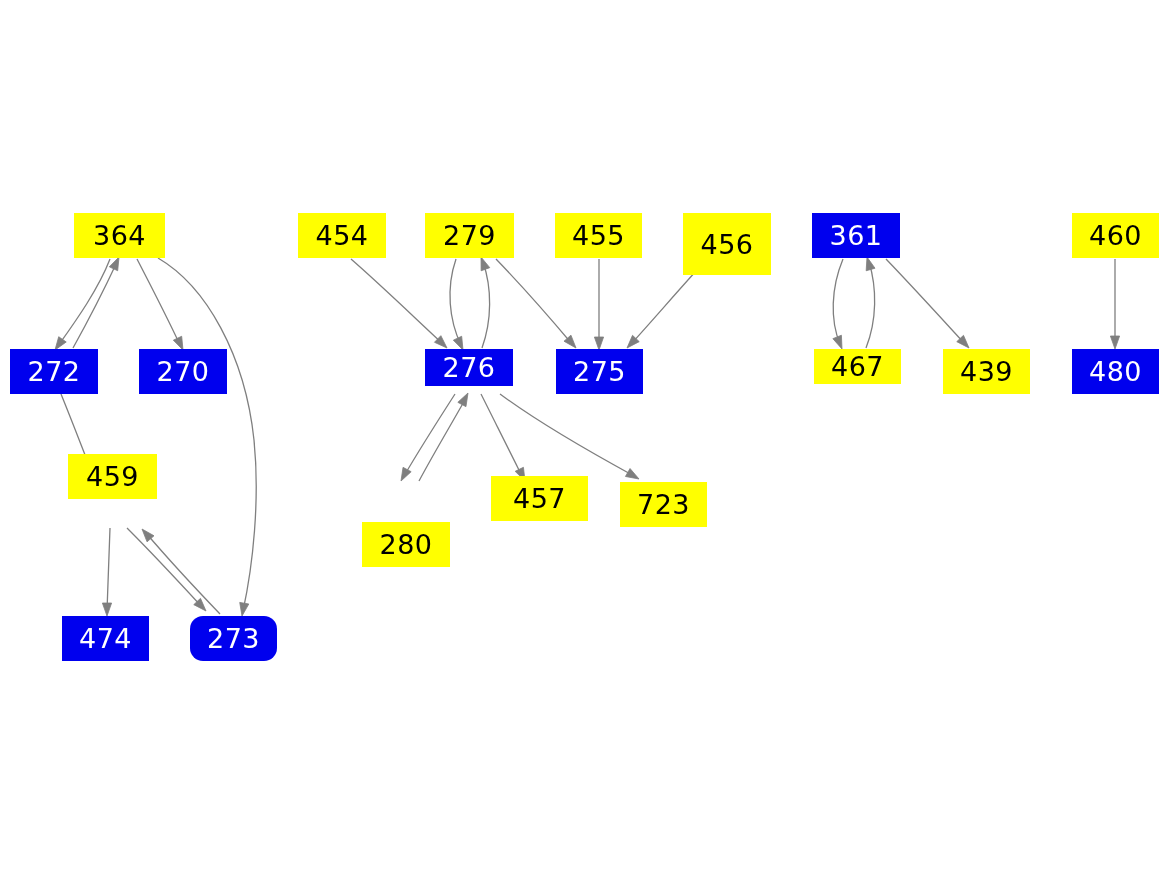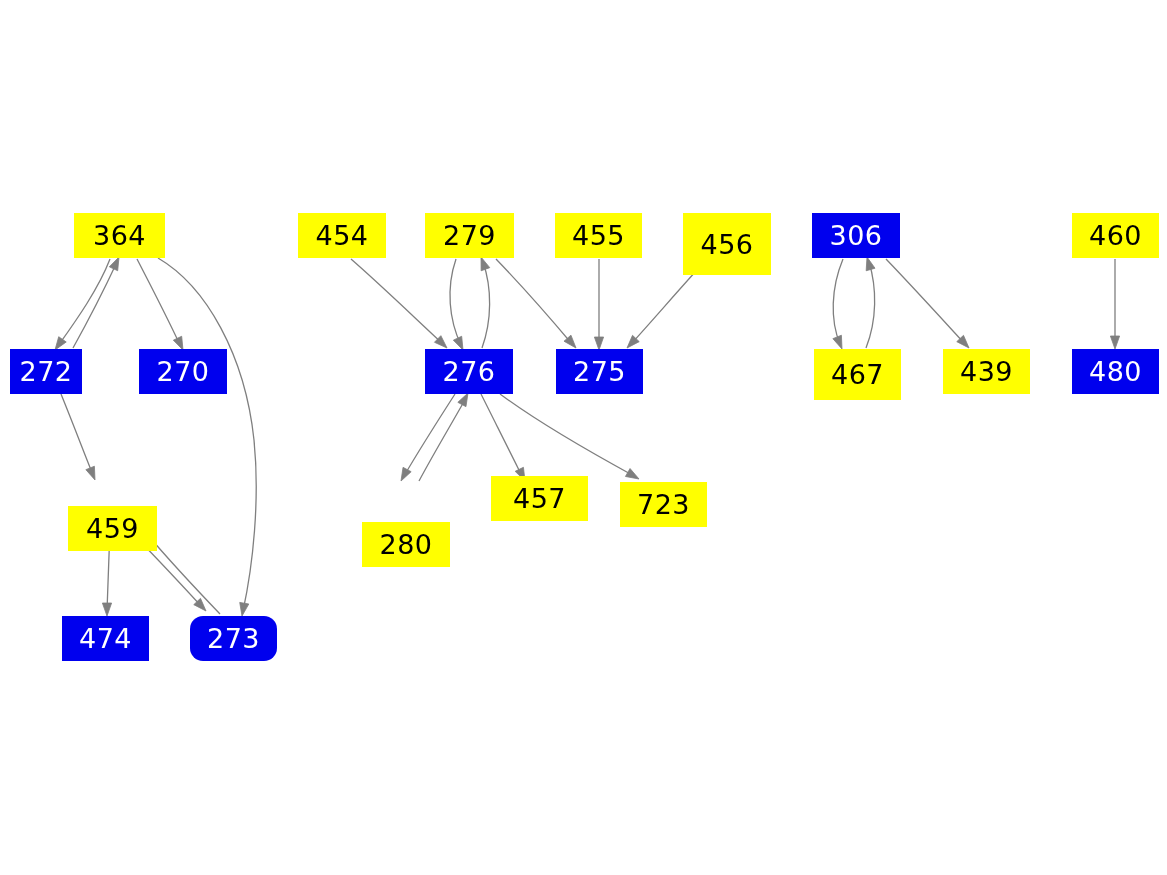--- a/index.html
+++ b/index.html
@@ -149,66 +149,66 @@
       <g>
         <path class="edge-path" d="M 1115,259 C 1115,288 1115,320 1115,344" stroke="#7f7f7f"></path>
         <polygon points="1115,349 1110.4,336 1119.6,336" class="arrow-head" fill="#7f7f7f" stroke="#7f7f7f"></polygon>
       </g>
     </svg>
 
   <div id="node-layer">
       <div class="node yellow" style="left: 74px; top: 213px; width: 91px; height: 45px;">
         <span>364</span>
       </div>
-      <div class="node blue" style="left: 10px; top: 349px; width: 72px; height: 45px;">
+      <div class="node blue" style="left: 10px; top: 349px; width: 88px; height: 45px;">
         <span>272</span>
       </div>
       <div class="node blue" style="left: 139px; top: 349px; width: 88px; height: 45px;">
         <span>270</span>
       </div>
-      <div class="node yellow" style="left: 68px; top: 506px; width: 89px; height: 45px;">
+      <div class="node yellow" style="left: 68px; top: 454px; width: 89px; height: 45px;">
         <span>459</span>
       </div>
       <div class="node blue" style="left: 62px; top: 616px; width: 87px; height: 45px;">
         <span>474</span>
       </div>
       <div class="node blue" style="left: 190px; top: 616px; width: 87px; height: 45px; border-radius: 13px;">
         <span>273</span>
       </div>
       <div class="node yellow" style="left: 298px; top: 213px; width: 88px; height: 45px;">
         <span>454</span>
       </div>
       <div class="node yellow" style="left: 425px; top: 213px; width: 89px; height: 45px;">
         <span>279</span>
       </div>
       <div class="node yellow" style="left: 555px; top: 213px; width: 87px; height: 45px;">
         <span>455</span>
       </div>
       <div class="node yellow" style="left: 683px; top: 213px; width: 88px; height: 62px;">
         <span>456</span>
       </div>
-      <div class="node blue" style="left: 425px; top: 349px; width: 88px; height: 45px;">
+      <div class="node blue" style="left: 425px; top: 349px; width: 88px; height: 37px;">
         <span>276</span>
       </div>
       <div class="node blue" style="left: 556px; top: 349px; width: 87px; height: 45px;">
         <span>275</span>
       </div>
       <div class="node yellow" style="left: 362px; top: 482px; width: 88px; height: 45px; margin-top: 40px;">
         <span>280</span>
       </div>
       <div class="node yellow" style="left: 491px; top: 476px; width: 97px; height: 45px;">
         <span>457</span>
       </div>
       <div class="node yellow" style="left: 620px; top: 482px; width: 87px; height: 45px;">
         <span>723</span>
       </div>
       <div class="node blue" style="left: 812px; top: 213px; width: 88px; height: 45px;">
-        <span>306</span>
-      </div>
-      <div class="node yellow" style="left: 814px; top: 349px; width: 87px; height: 51px;">
+        <span>361</span>
+      </div>
+      <div class="node yellow" style="left: 814px; top: 349px; width: 87px; height: 35px;">
         <span>467</span>
       </div>
       <div class="node yellow" style="left: 943px; top: 349px; width: 87px; height: 45px;">
         <span>439</span>
       </div>
       <div class="node yellow" style="left: 1072px; top: 213px; width: 87px; height: 45px;">
         <span>460</span>
       </div>
       <div class="node blue" style="left: 1072px; top: 349px; width: 87px; height: 45px;">
         <span>480</span>

